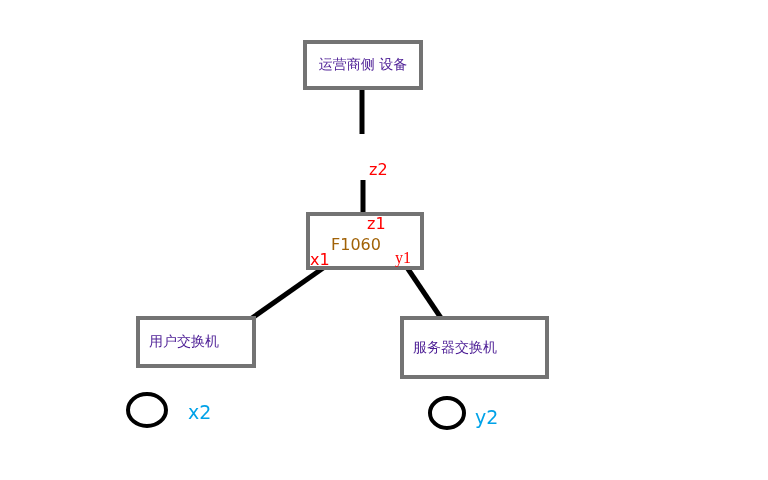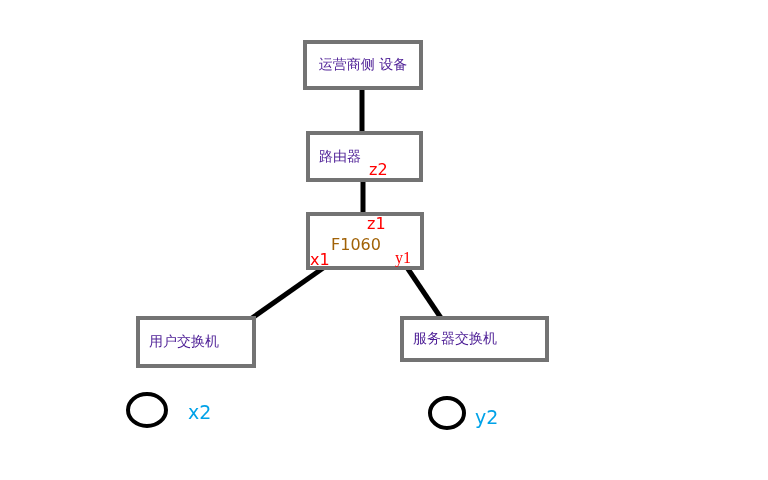--- a/index.html
+++ b/index.html
@@ -60,31 +60,28 @@
     <line x1="326" y1="266" x2="252" y2="318" stroke="#000000" stroke-width="5"></line>
     <line x1="406" y1="266" x2="441" y2="318" stroke="#000000" stroke-width="5"></line>
     <ellipse cx="147" cy="410" rx="19" ry="16" fill="none" stroke="#000000" stroke-width="4"></ellipse>
     <ellipse cx="447" cy="413" rx="17" ry="15" fill="none" stroke="#000000" stroke-width="4"></ellipse>
   </svg>
 
   <div class="node" style="left:303px; top:40px; width:120px; height:50px;">
     <span>运营商侧 设备</span>
   </div>
 
-  <div class="node left-align" style="left:306px; top:131px; width:117px; height:51px;">
-    <span>路由器</span>
-  </div>
 
   <div class="node" style="left:306px; top:212px; width:118px; height:58px;"></div>
 
   <div class="node left-align" style="left:136px; top:316px; width:120px; height:52px;">
     <span>用户交换机</span>
   </div>
 
-  <div class="node left-align" style="left:400px; top:316px; width:149px; height:46px;">
+  <div class="node left-align" style="left:400px; top:316px; width:149px; height:63px;">
     <span>服务器交换机</span>
   </div>
 
   <span class="label black" style="left:331px; top:235px;">F1060</span>
 
   <span class="label red" style="left:369px; top:160px;">z2</span>
   <span class="label red" style="left:367px; top:214px;">z1</span>
   <span class="label red" style="left:310px; top:250px;">x1</span>
   <span class="label red" style="left:395px; top:249px;font-family:Liberation Serif, serif;">y1</span>
 

